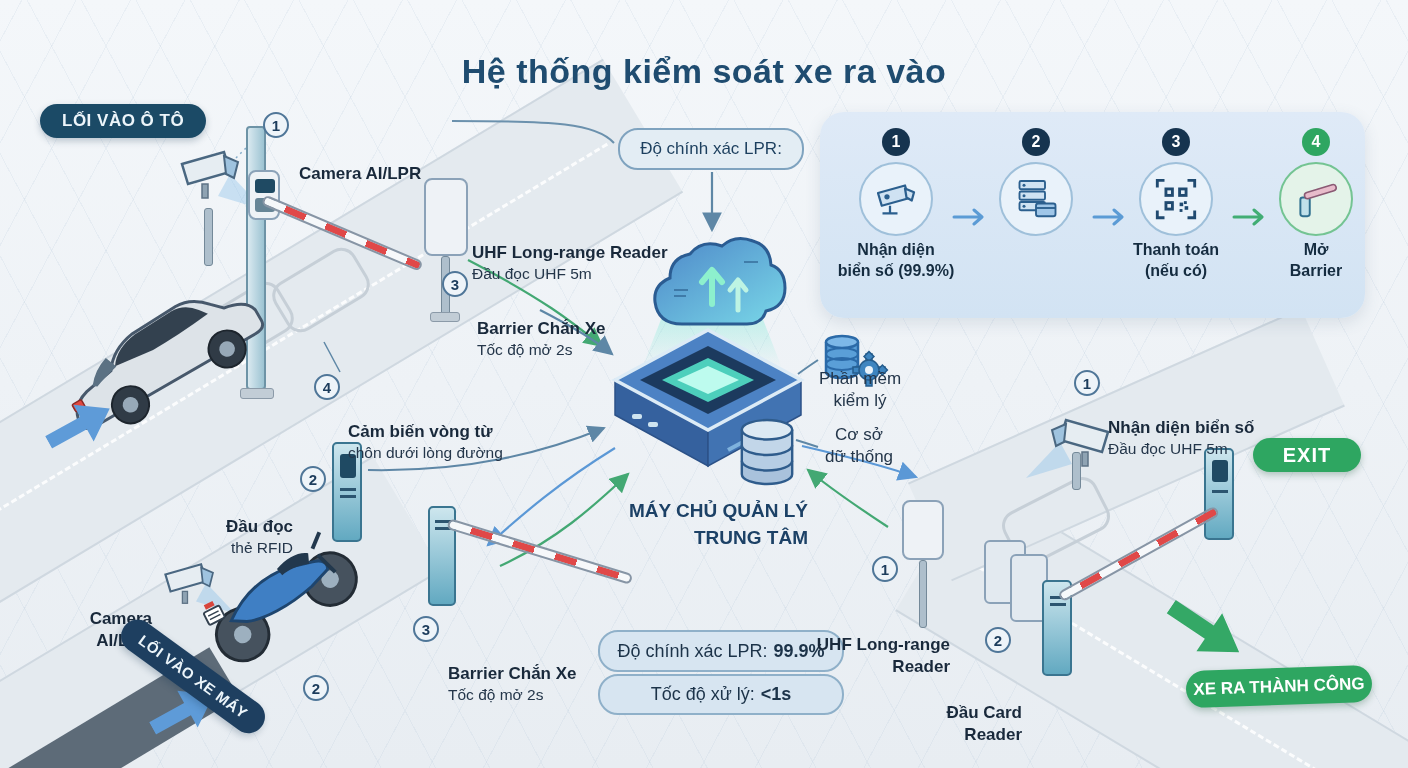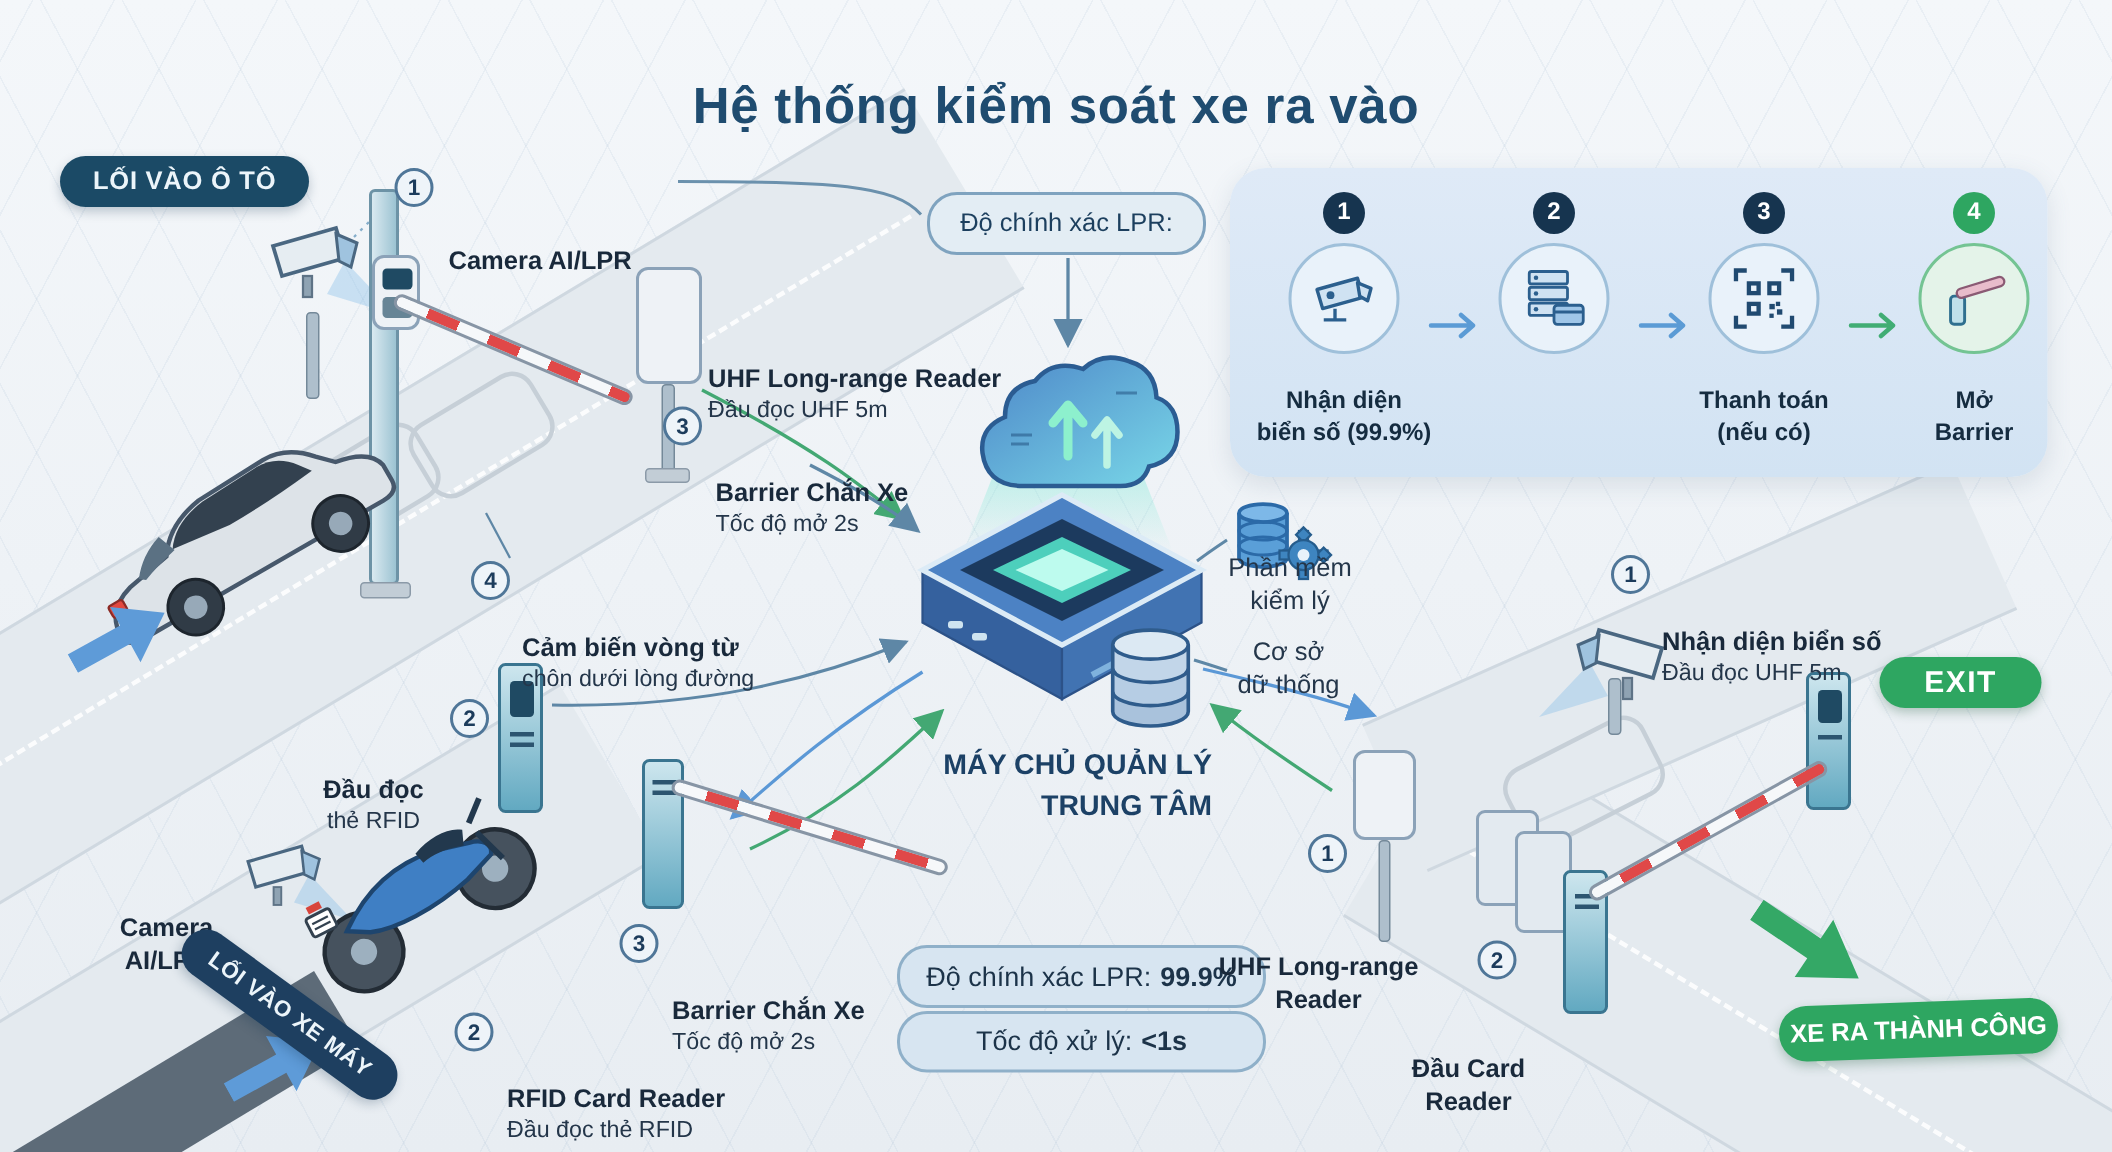--- a/index.html
+++ b/index.html
@@ -9,21 +9,21 @@
     background:
       repeating-linear-gradient(62deg, rgba(165,188,210,.14) 0 1px, transparent 1px 48px),
       repeating-linear-gradient(-62deg, rgba(165,188,210,.14) 0 1px, transparent 1px 48px),
       linear-gradient(180deg,#f4f7fa,#e8edf2);
   }
   .abs{position:absolute;}
   
   .title{left:0;right:0;top:30px;text-align:center;font-size:34px;font-weight:bold;color:#1f4c70;letter-spacing:.5px;margin-top:22px;}
   .lbl{font-weight:bold;font-size:17px;line-height:1.3;color:#19293b;white-space:pre-line;margin-top:48px;}
   .sub{font-weight:normal;font-size:15.5px;line-height:1.3;color:#24364a;white-space:pre-line;}
-  .ralign{text-align:center;}
+  .ralign{text-align:right;}
   .numcircle{width:26px;height:26px;border-radius:50%;background:#eef4f9;border:2px solid #4f7698;
     color:#1c3c5c;font-weight:bold;font-size:15px;display:flex;align-items:center;justify-content:center;box-sizing:border-box;}
   
   .navybadge{background:#1b4a66;color:#ecf5fa;font-weight:bold;font-size:17px;border-radius:20px;
     padding:7px 22px;letter-spacing:.5px;box-shadow:0 3px 7px rgba(20,50,80,.25);}
   .bikebadge{background:#1e3f60;transform:rotate(36deg);font-size:15px;padding:8px 20px;}
   .greenbadge{background:#2ea661;color:#fff;font-weight:bold;border-radius:20px;display:flex;
     align-items:center;justify-content:center;box-shadow:0 3px 7px rgba(30,90,60,.3);}
   .callout{background:#e3edf4;border:2px solid #7fa3bf;border-radius:20px;color:#1c3f5e;
     font-size:17px;display:flex;align-items:center;justify-content:center;}
@@ -33,21 +33,21 @@
   
   .panel{left:820px;top:112px;width:545px;height:206px;border-radius:24px;
     background:linear-gradient(180deg,#dfeaf7,#d2e3f3);box-shadow:0 5px 16px rgba(70,100,130,.14);}
   .step{position:absolute;top:16px;width:124px;text-align:center;}
   .stepnum{width:28px;height:28px;border-radius:50%;background:#16344f;color:#fff;font-weight:bold;
     font-size:16px;display:flex;align-items:center;justify-content:center;margin:0 auto 6px;}
   .stepnum.green{background:#2ea661;}
   .stepicon{width:74px;height:74px;border-radius:50%;background:#e9f2fa;border:2px solid #9fc0da;
     margin:0 auto;display:flex;align-items:center;justify-content:center;box-sizing:border-box;}
   .stepicon.green{background:#e4f3e9;border-color:#74c493;}
-  .steplabel{margin-top:22px;font-weight:bold;font-size:16px;color:#152c40;line-height:1.3;white-space:pre-line;}
+  .steplabel{margin-top:4px;font-weight:bold;font-size:16px;color:#152c40;line-height:1.3;white-space:pre-line;}
   .flowarrow{position:absolute;top:96px;width:38px;height:18px;}
   
   .road{background:#e4eaef;border-top:2px solid #cfd8e0;border-bottom:2px solid #cfd8e0;transform-origin:left center;}
   .roaddash{border-top:3px dashed rgba(255,255,255,.85);height:0;}
   .darkband{background:#5d6b78;transform-origin:left center;}
   .loop{border:3px solid #c6cfd7;border-radius:16px;box-sizing:border-box;}
   .arm{height:11px;background:repeating-linear-gradient(90deg,#f6f8fa 0 22px,#e04848 22px 44px);
     border:2px solid #8795a5;border-radius:6px;transform-origin:left center;box-sizing:border-box;}
   .bpost{background:linear-gradient(180deg,#cde6ee,#62a9c1);border:2px solid #3a7590;border-radius:5px;box-sizing:border-box;}
   .tallpost{background:linear-gradient(90deg,#d9e9f0,#9cc3d2);border:2px solid #6d93a6;border-radius:4px;box-sizing:border-box;}
@@ -285,24 +285,20 @@
 
   <div class="abs navybadge bikebadge" style="left:108px;top:660px;">LỐI VÀO XE MÁY</div>
 
   <div class="abs numcircle" style="left:413px;top:616px;">3</div>
   <div class="abs" style="left:448px;top:615px;">
     <div class="lbl">Barrier Chắn Xe</div>
     <div class="sub">Tốc độ mở 2s</div>
   </div>
 
   <div class="abs numcircle" style="left:303px;top:675px;">2</div>
-  <div class="abs" style="left:338px;top:674px;">
-    <div class="lbl">RFID Card Reader</div>
-    <div class="sub">Đầu đọc thẻ RFID</div>
-  </div>
 
   <div class="abs callout" style="left:618px;top:128px;width:182px;height:38px;">Độ chính xác LPR:</div>
 
   <div class="abs sub" style="left:812px;top:368px;width:96px;text-align:center;font-size:17px;">Phần mềm
 kiểm lý</div>
   <div class="abs sub" style="left:816px;top:424px;width:86px;text-align:center;font-size:17px;">Cơ sở
 dữ thống</div>
 
   <div class="abs" style="left:608px;top:498px;width:200px;text-align:right;font-weight:bold;font-size:19px;color:#1c4166;line-height:1.4;white-space:pre-line;">MÁY CHỦ QUẢN LÝ
 TRUNG TÂM</div>

